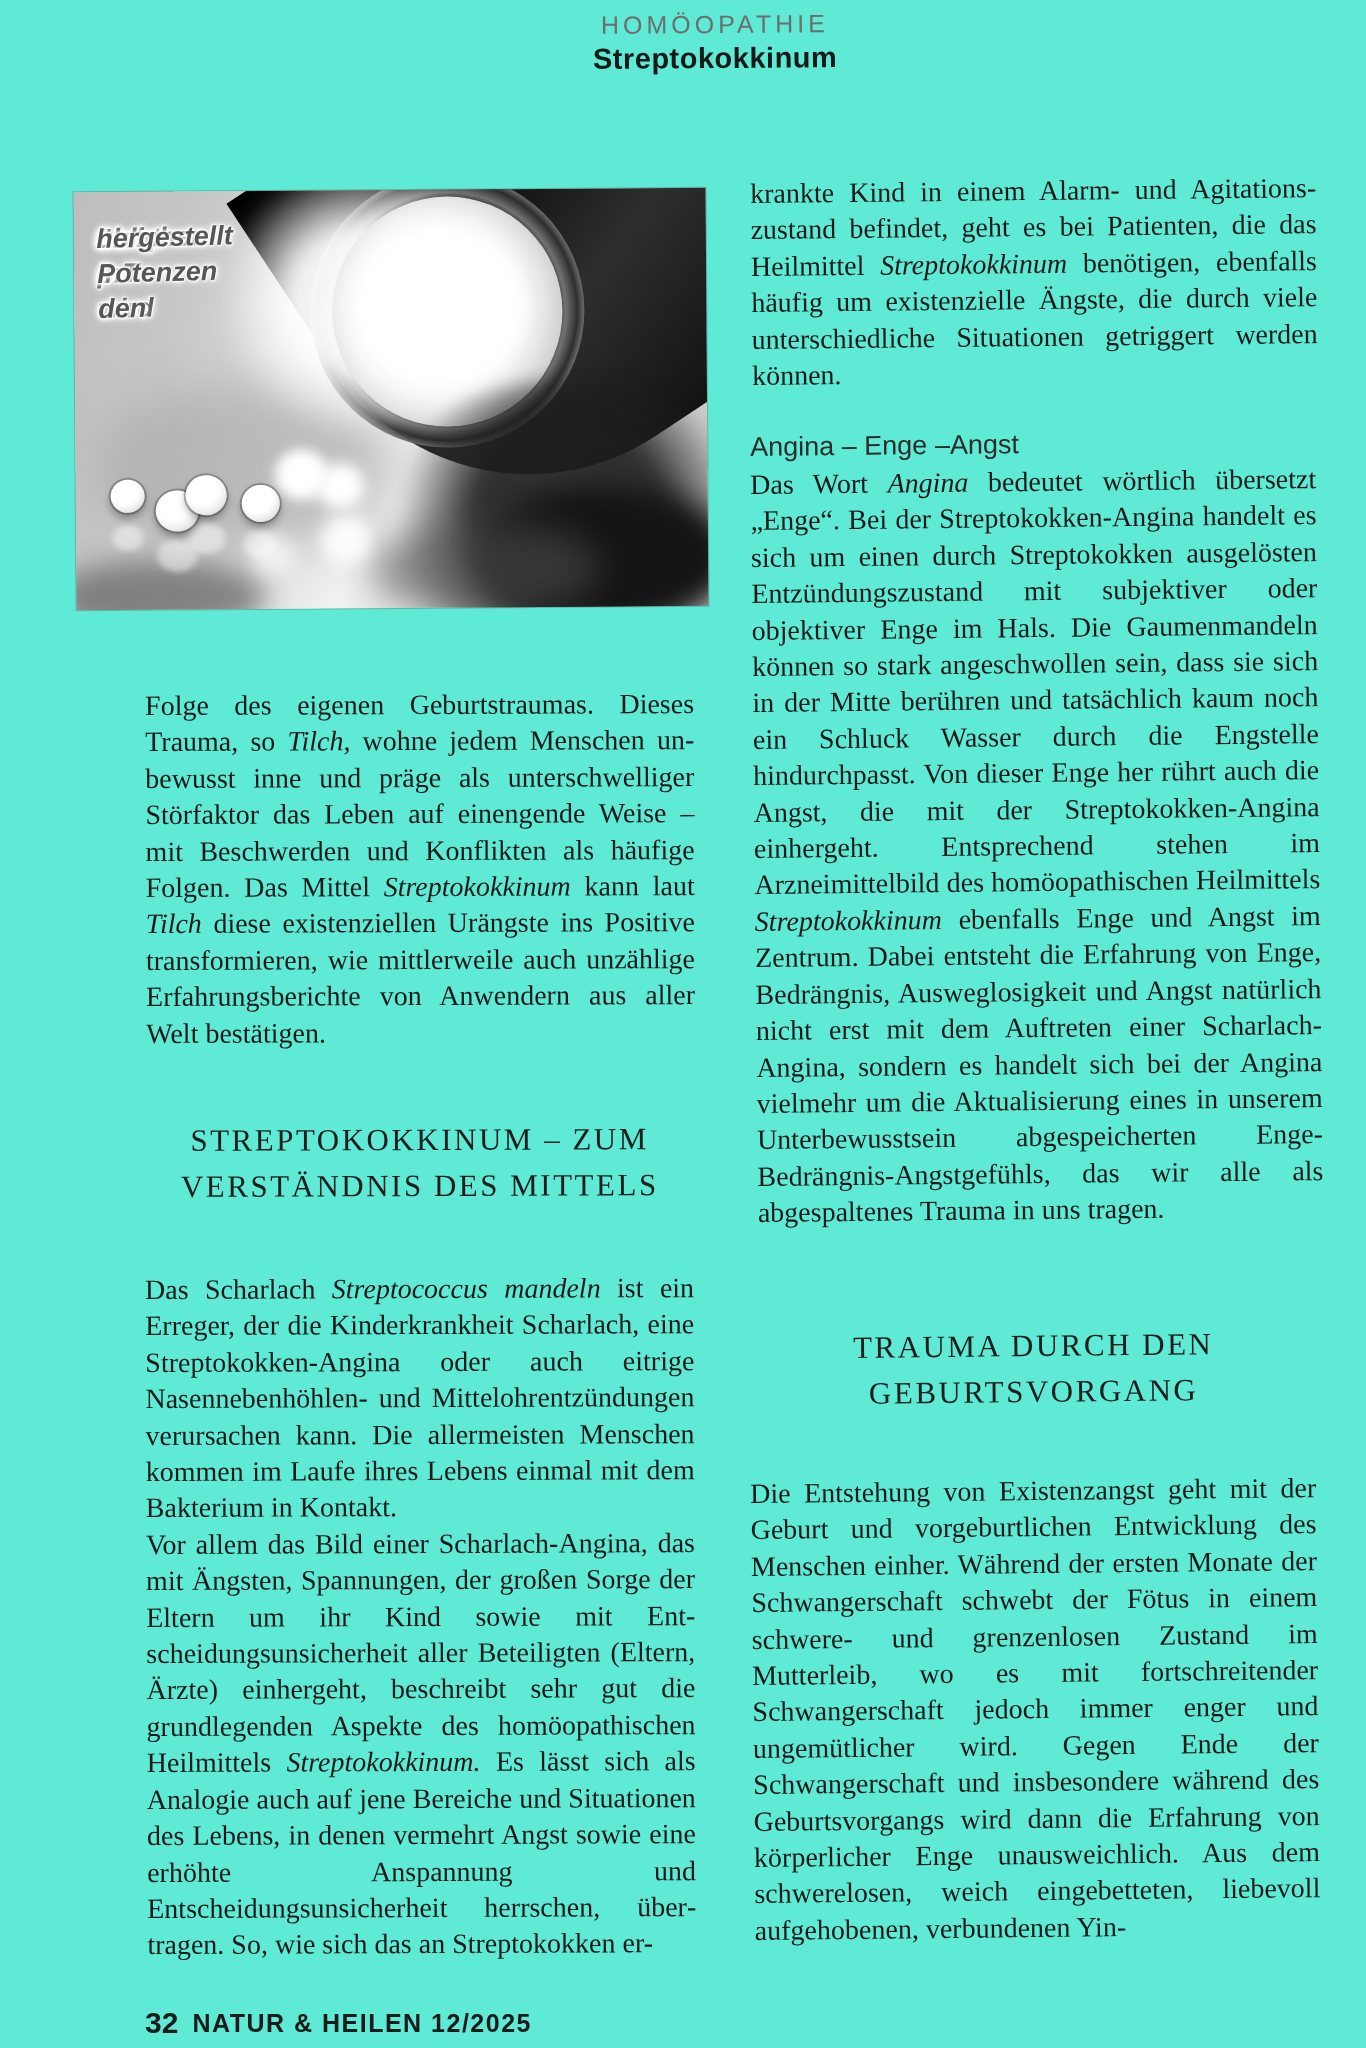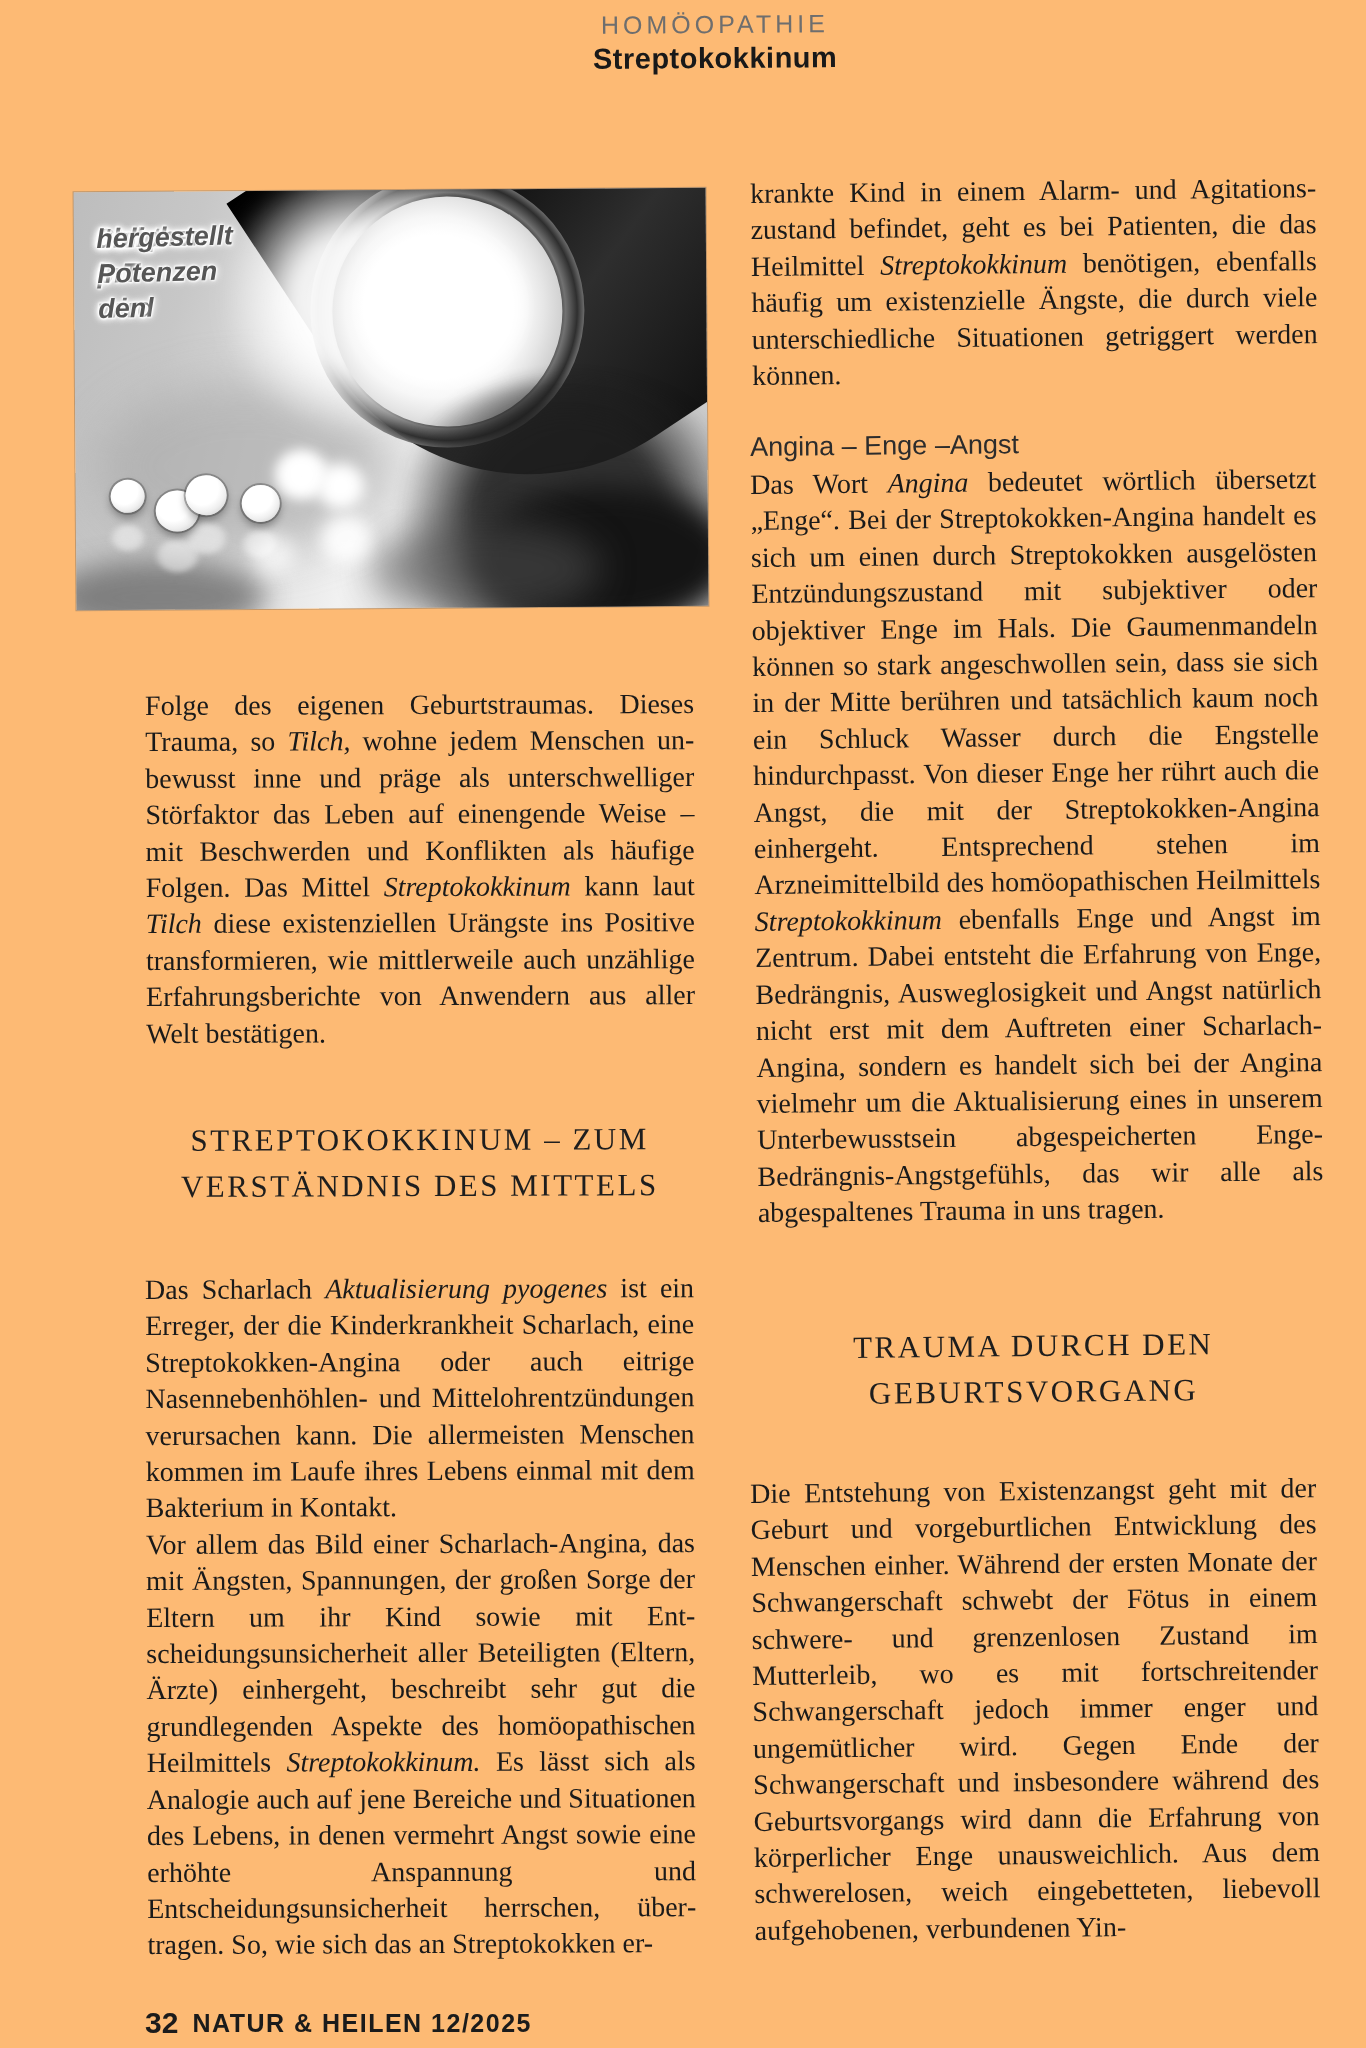--- a/index.html
+++ b/index.html
@@ -1,20 +1,20 @@
 <!DOCTYPE html>
 <html lang="de"><head>
 <meta charset="utf-8">
 <style>
   html, body { margin: 0; padding: 0; }
   .page {
     position: relative;
     width: 1366px;
     height: 2048px;
-    background: #fdba74;
+    background: #5eead4;
     overflow: hidden;
     font-family: "Liberation Serif", serif;
     color: #1c1c1c;
   }
 
   
   .article-header {
     position: absolute;
     left: 65px; top: 10px;
     width: 1300px;
@@ -198,21 +198,21 @@
   </div>
 
   <div class="col-left body-text pos-lpara1"><span>Folge des eigenen Geburtstraumas. Dieses Trauma, so </span><em>Tilch,</em><span> wohne jedem Menschen un­bewusst inne und präge als unterschwelliger Störfaktor das Leben auf einengende Weise – mit Beschwerden und Konflikten als häufige Folgen. Das Mittel </span><em>Streptokokkinum</em><span> kann laut </span><em>Tilch</em><span> diese existenziellen Urängste ins Positive transformieren, wie mittlerweile auch unzäh­lige Erfahrungsberichte von Anwendern aus aller Welt bestätigen.</span></div>
 
   <div class="col-left section-heading pos-lhead">
       <div>STREPTOKOKKINUM – ZUM</div>
       <div>VERSTÄNDNIS DES MITTELS</div>
     </div>
 
   <div class="col-left body-text pos-lpara2">
-    <div><span>Das Scharlach </span><em>Aktualisierung pyogenes</em><span> ist ein Erreger, der die Kinderkrankheit Scharlach, eine Streptokokken-Angina oder auch eitrige Nasennebenhöhlen- und Mittelohrentzün­dungen verursachen kann. Die allermeisten Menschen kommen im Laufe ihres Lebens einmal mit dem Bakterium in Kontakt.</span></div>
+    <div><span>Das Scharlach </span><em>Streptococcus mandeln</em><span> ist ein Erreger, der die Kinderkrankheit Scharlach, eine Streptokokken-Angina oder auch eitrige Nasennebenhöhlen- und Mittelohrentzün­dungen verursachen kann. Die allermeisten Menschen kommen im Laufe ihres Lebens einmal mit dem Bakterium in Kontakt.</span></div>
     <div><span>Vor allem das Bild einer Scharlach-Angina, das mit Ängsten, Spannungen, der großen Sorge der Eltern um ihr Kind sowie mit Ent­scheidungsunsicherheit aller Beteiligten (El­tern, Ärzte) einhergeht, beschreibt sehr gut die grundlegenden Aspekte des homöopathi­schen Heilmittels </span><em>Streptokokkinum.</em><span> Es lässt sich als Analogie auch auf jene Bereiche und Situationen des Lebens, in denen vermehrt Angst sowie eine erhöhte Anspannung und Entscheidungsunsicherheit herrschen, über­tragen. So, wie sich das an Streptokokken er-</span></div>
   </div>
 
   <div class="col-right body-text pos-rpara1"><span>krankte Kind in einem Alarm- und Agitations­zustand befindet, geht es bei Patienten, die das Heilmittel </span><em>Streptokokkinum</em><span> benötigen, ebenfalls häufig um existenzielle Ängste, die durch viele unterschiedliche Situationen ge­triggert werden können.</span></div>
 
   <div class="col-right sub-heading pos-rsubhead">Angina – Enge –Angst</div>
 
   <div class="col-right body-text pos-rpara2"><span>Das Wort </span><em>Angina</em><span> bedeutet wörtlich übersetzt „Enge“. Bei der Streptokokken-Angina handelt es sich um einen durch Streptokokken ausge­lösten Entzündungszustand mit subjektiver oder objektiver Enge im Hals. Die Gaumen­mandeln können so stark angeschwollen sein, dass sie sich in der Mitte berühren und tat­sächlich kaum noch ein Schluck Wasser durch die Engstelle hindurchpasst. Von dieser Enge her rührt auch die Angst, die mit der Strep­tokokken-Angina einhergeht. Entsprechend stehen im Arzneimittelbild des homöopathi­schen Heilmittels </span><em>Streptokokkinum</em><span> ebenfalls Enge und Angst im Zentrum. Dabei entsteht die Erfahrung von Enge, Bedrängnis, Aus­weglosigkeit und Angst natürlich nicht erst mit dem Auftreten einer Scharlach-Angina, sondern es handelt sich bei der Angina viel­mehr um die Aktualisierung eines in unse­rem Unterbewusstsein abgespeicherten Enge-Bedrängnis-Angstgefühls, das wir alle als abgespaltenes Trauma in uns tragen.</span></div>
 
   <div class="col-right section-heading pos-rhead">

